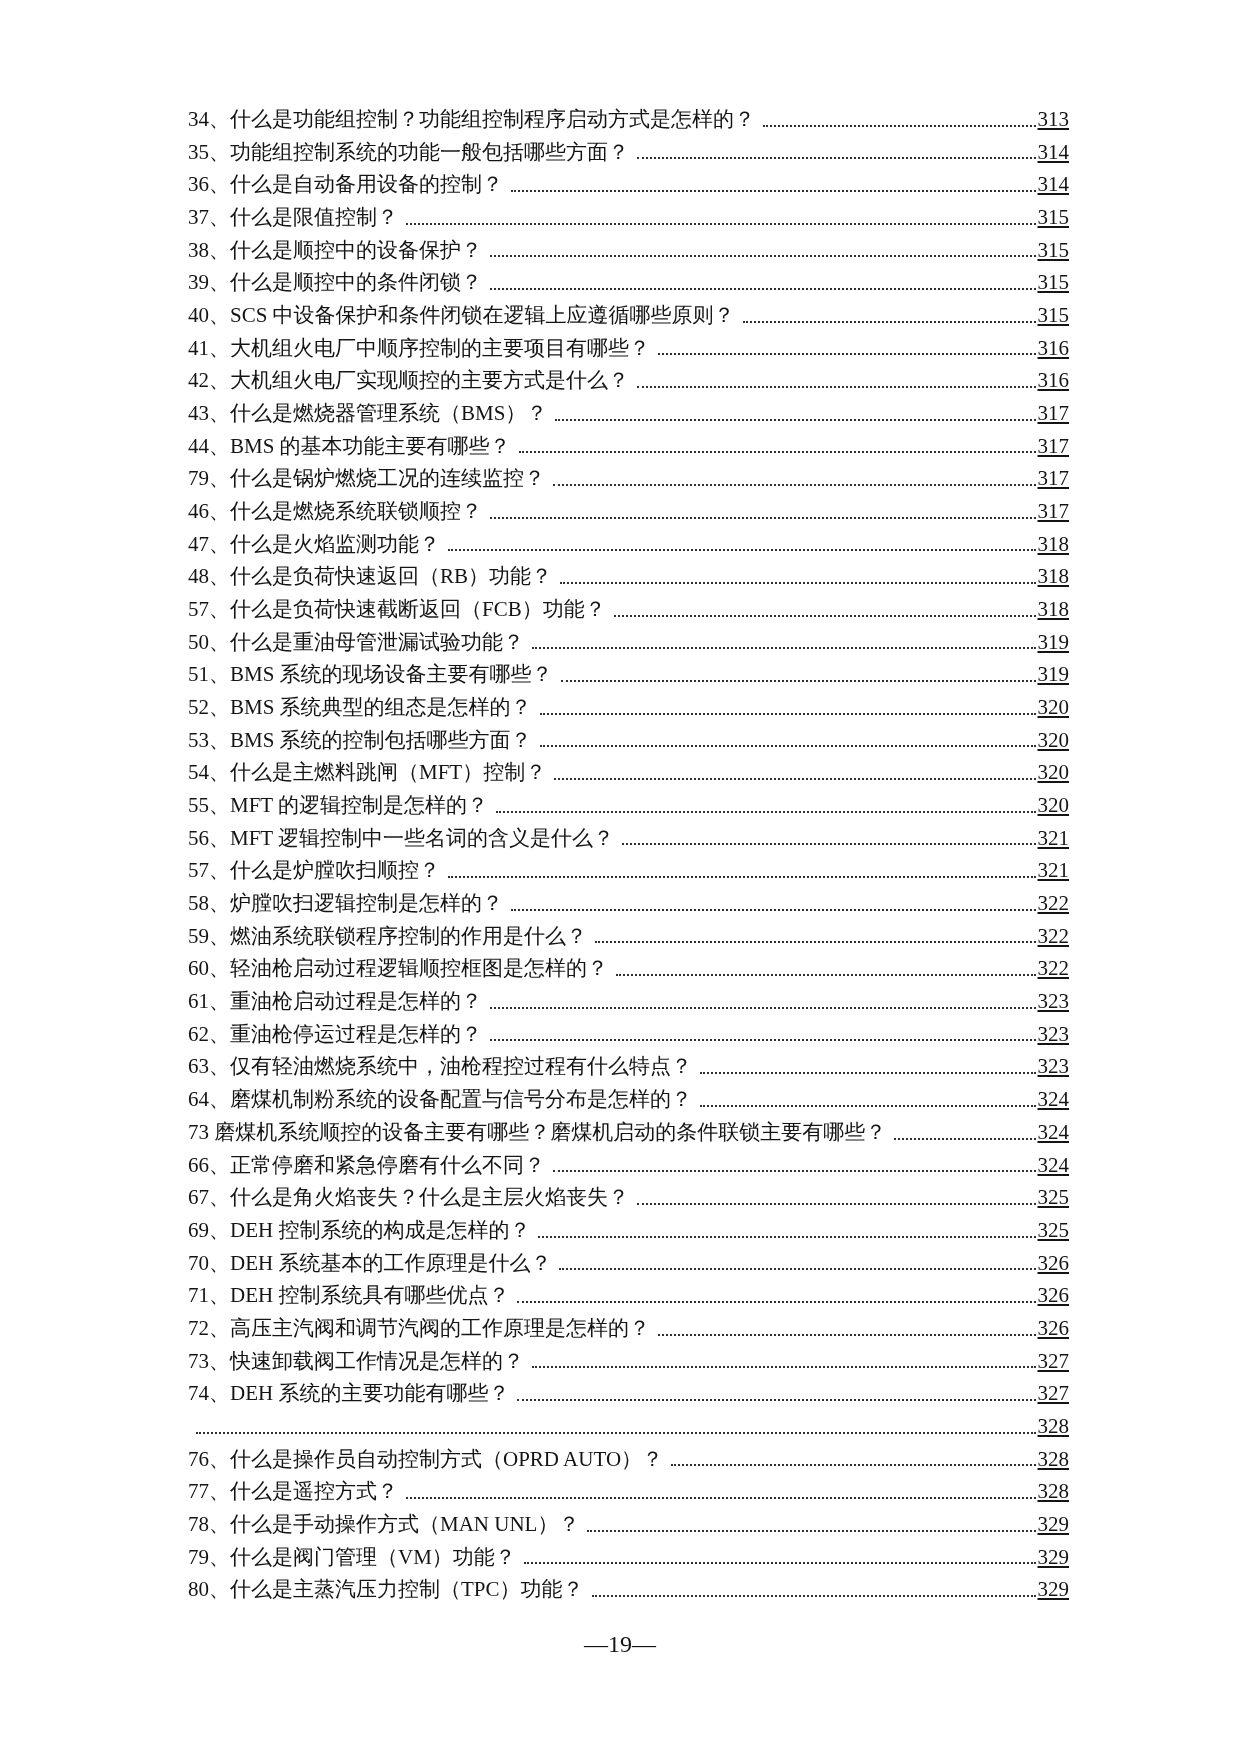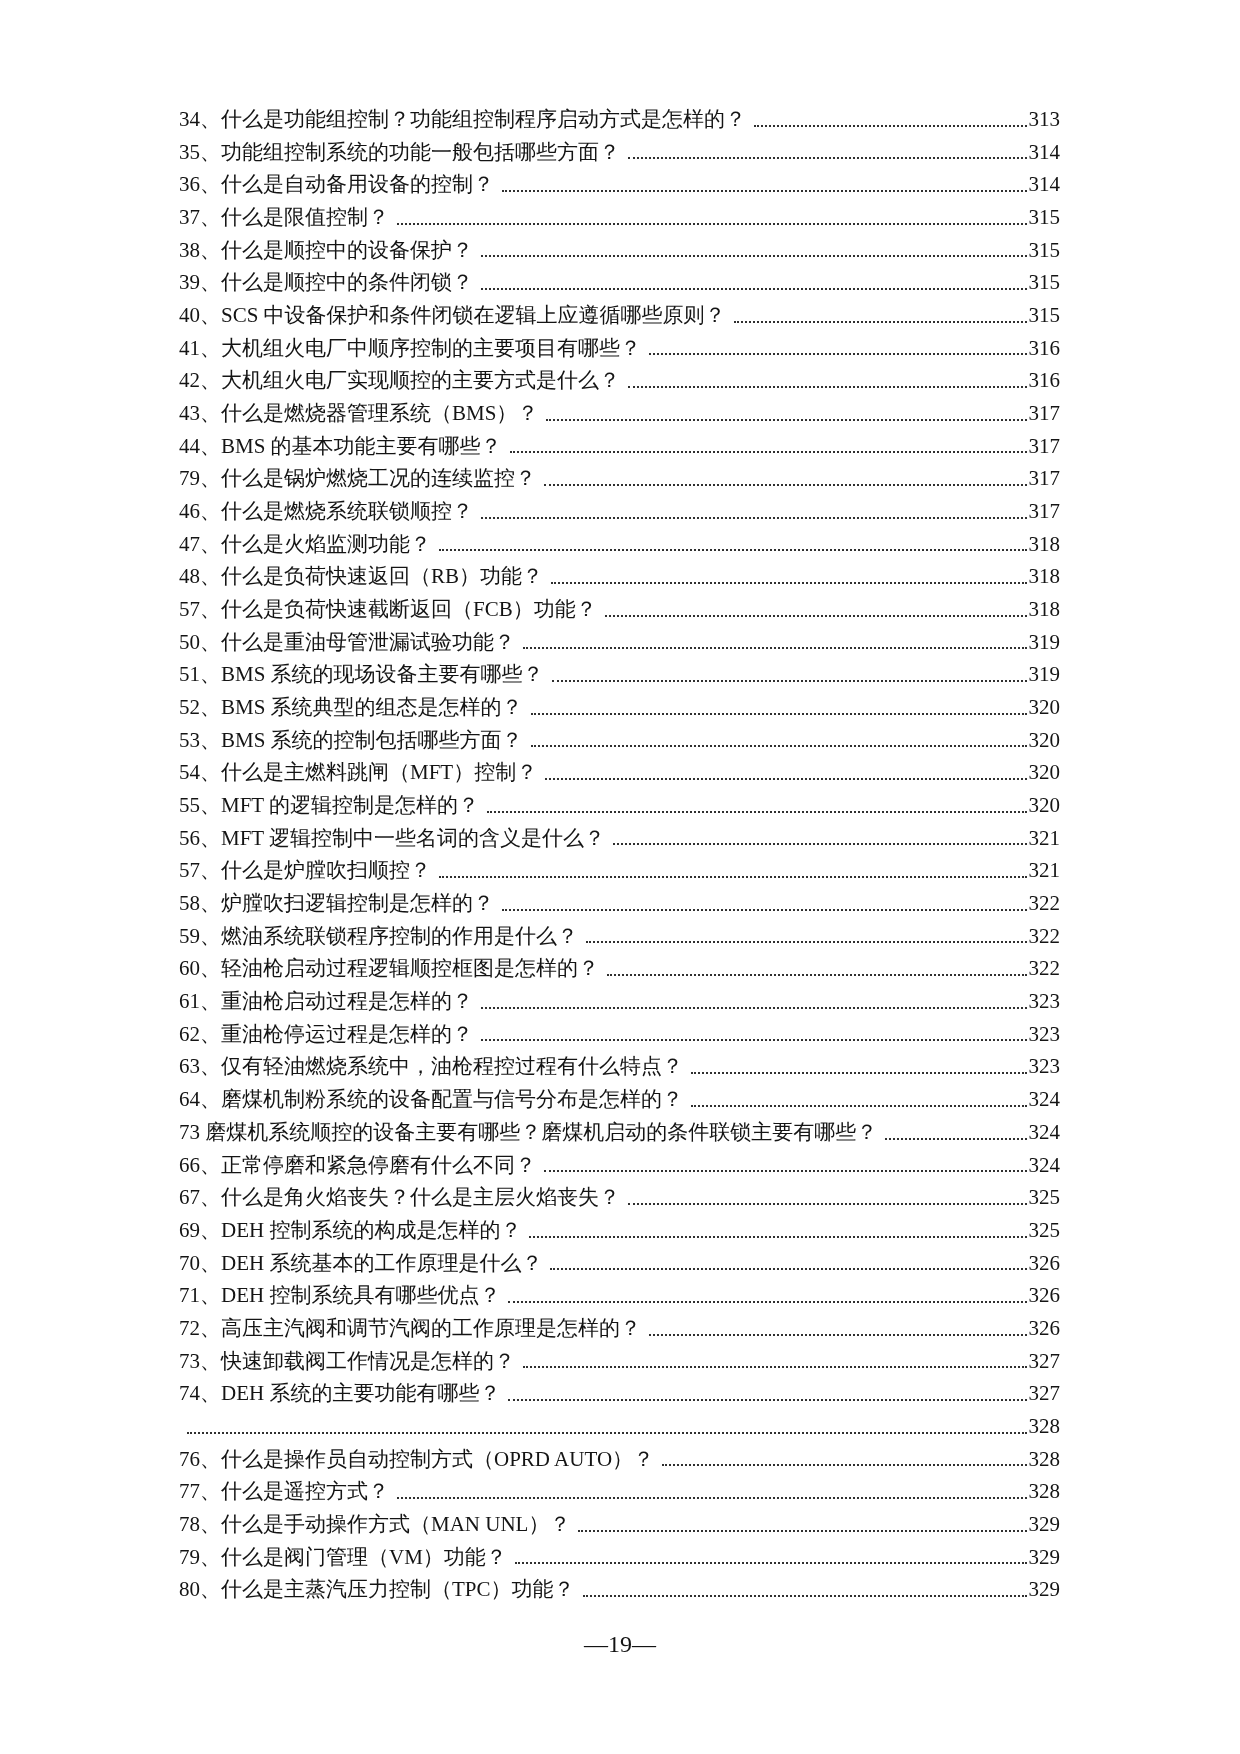--- a/index.html
+++ b/index.html
@@ -12,21 +12,21 @@
     width: 1240px;
     height: 1754px;
     margin: 0 auto;
     background: #ffffff;
     font-family: "Liberation Serif", "DejaVu Serif", serif;
     color: #141414;
     overflow: hidden;
   }
   .toc {
     position: absolute;
-    left: 179px;
+    left: 188px;
     top: 103px;
     width: 881px;
   }
   .toc-row {
     display: flex;
     align-items: baseline;
     height: 32.68px;
     font-size: 21px;
     white-space: nowrap;
     line-height: 32.68px;
@@ -37,20 +37,21 @@
   .toc-dots {
     flex: 1 1 auto;
     min-width: 12px;
     align-self: flex-end;
     height: 0;
     margin: 0 2px 9px 8px;
     border-bottom: 2.4px dotted #2f2f2f;
   }
   .toc-page {
     flex: 0 0 auto;
+    text-decoration: underline;
   }
   .footer {
     position: absolute;
     top: 1628px;
     left: 0;
     width: 100%;
     text-align: center;
     font-size: 24px;
     line-height: 32px;
   }

